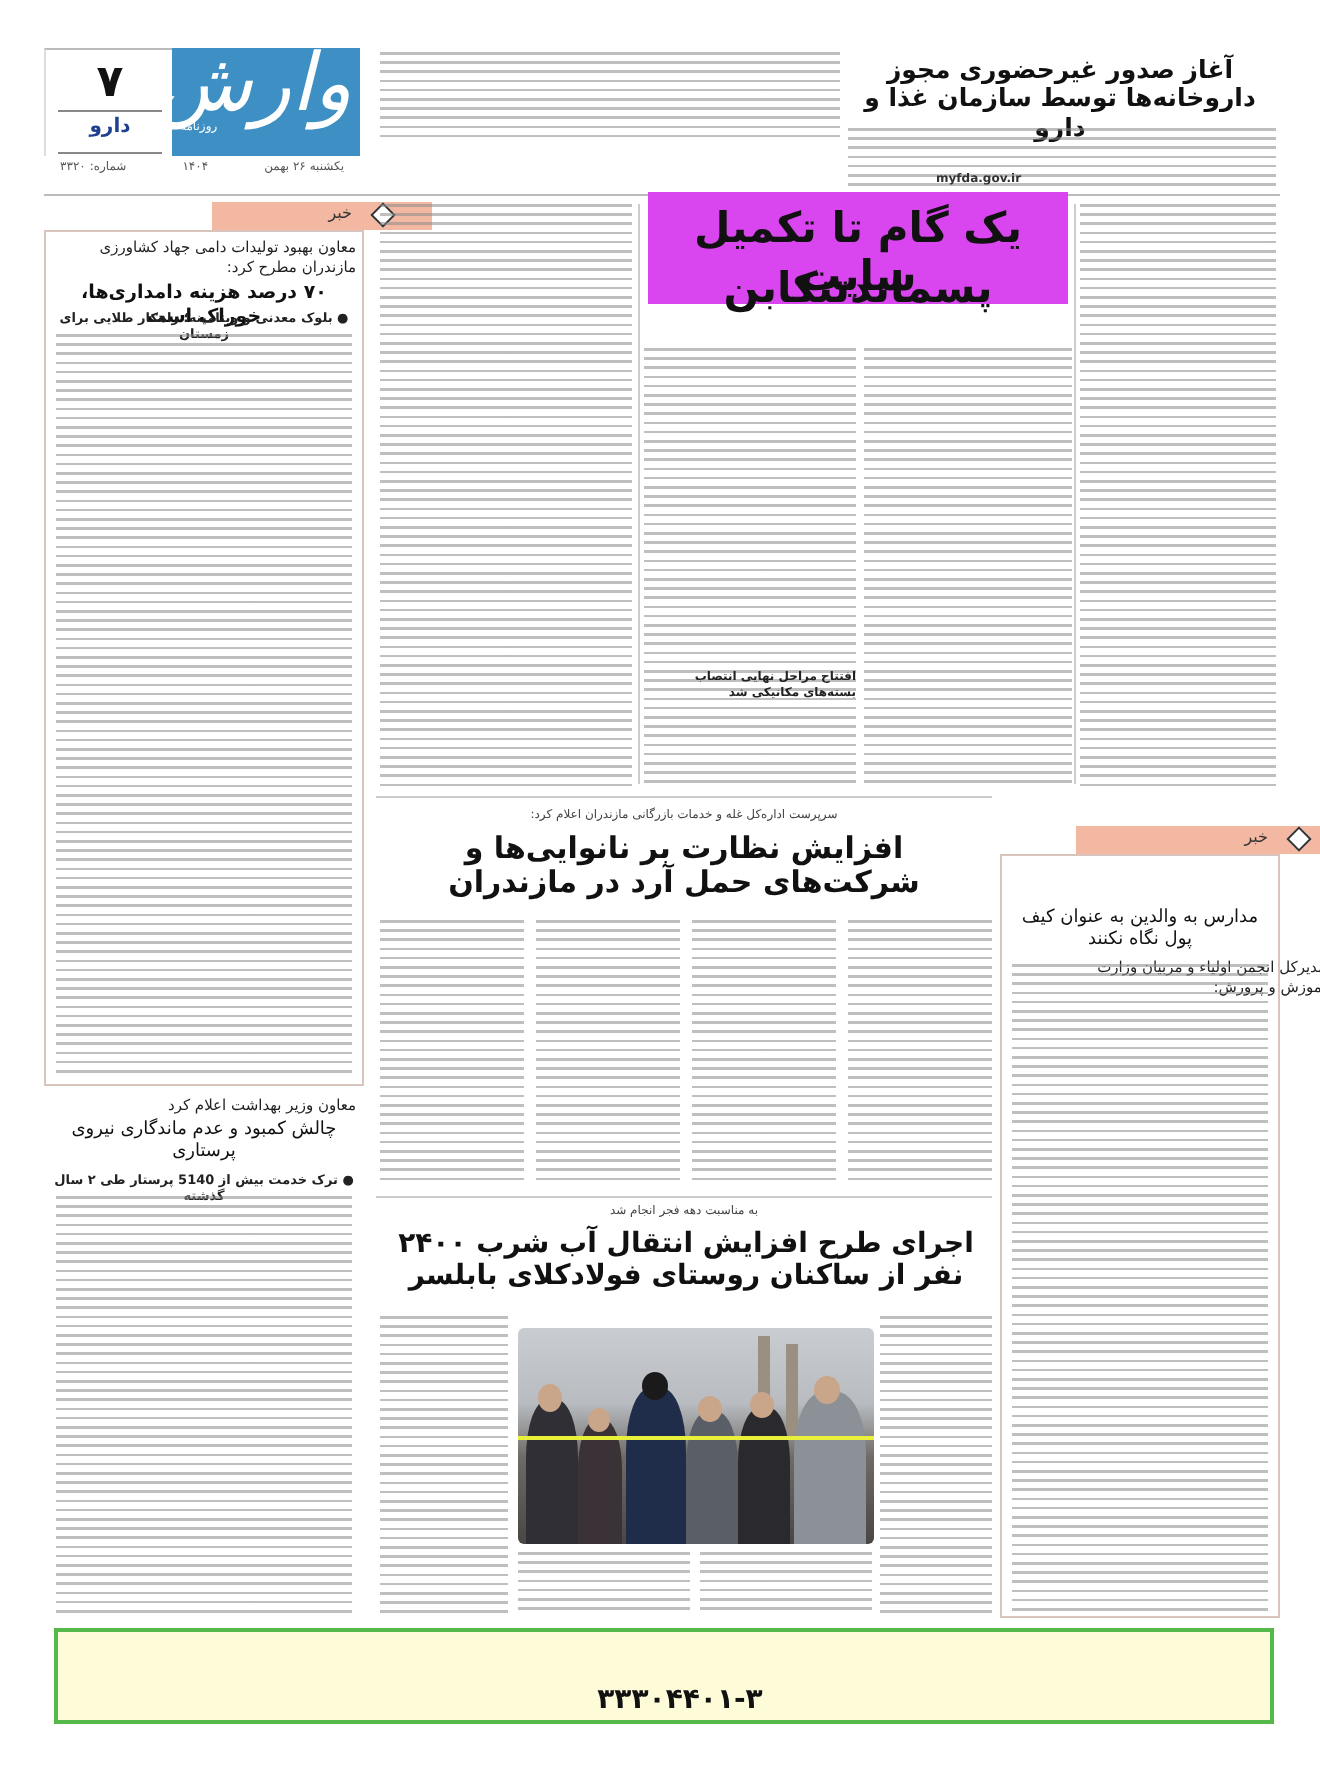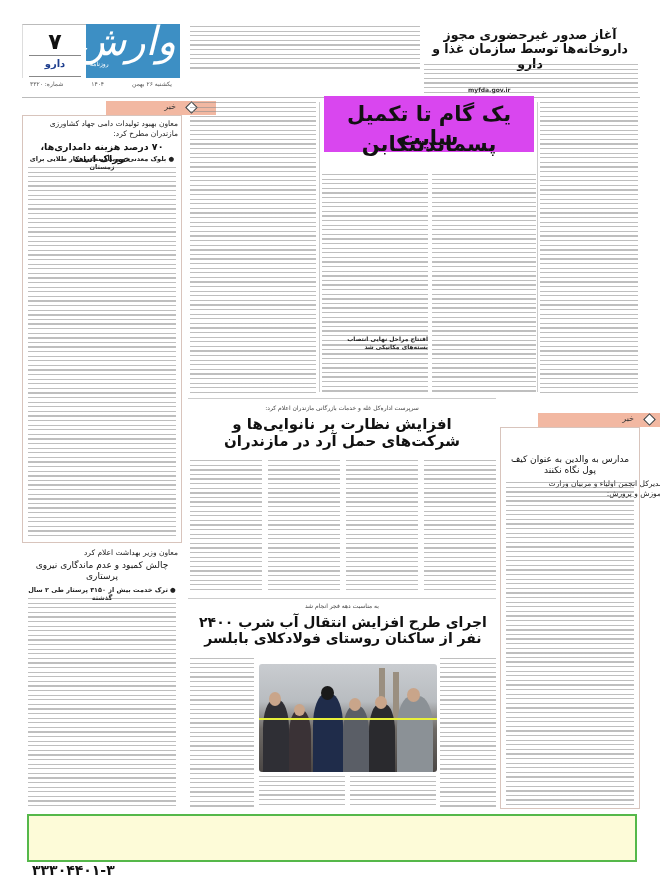--- a/index.html
+++ b/index.html
@@ -37,21 +37,21 @@
   .ph-person { position: absolute; bottom: 0; border-radius: 40% 40% 0 0; }
   .ph-head { position: absolute; border-radius: 50%; background: #c9a58a; }
   .ph-ribbon { position: absolute; left: 0; top: 54px; width: 178px; height: 2px; background: #e8f03a; }
   
   .ad { position: absolute; left: 5px; top: 790px; width: 610px; height: 48px; background: #fdfbd8; border: 2px solid #55b84a; }
   .ad-line1 { position: absolute; right: 14px; top: 4px; left: 14px; direction: rtl; text-align: center; white-space: nowrap; }
   .ad-brand1 { font-size: 15px; font-weight: bold; color: #1e3f9e; }
   .ad-brand2 { font-size: 15px; font-weight: bold; color: #d4232f; margin-right: 4px; }
   .ad-slogan { font-size: 10px; color: #333; margin: 0 14px; }
   .ad-phone-label { font-size: 11px; font-weight: bold; color: #111; }
-  .ad-phone { position: absolute; left: 3px; right: 0; top: 26px; text-align: left; font-size: 14px; font-weight: bold; color: #111; letter-spacing: 3px; direction: ltr; margin-top: 20px; }
+  .ad-phone { position: absolute; left: 16px; right: 0; top: 26px; text-align: center; font-size: 14px; font-weight: bold; color: #111; letter-spacing: 3px; direction: ltr; }
 </style>
 </head>
 <body>
 
 <div class="page">
 
   <div class="masthead">
     <div class="mh-num-box">
       <div class="mh-num">۷</div>
       <div class="mh-line"></div>
@@ -82,21 +82,21 @@
     <span class="badge-diamond"></span>
   </div>
   <div class="boxed" style="left:0; top:91px; width:160px; height:428px;"></div>
   <div class="small-title" style="left:4px; top:95px; width:152px;">معاون بهبود تولیدات دامی جهاد کشاورزی مازندران مطرح کرد:</div>
   <div class="mid-title" style="left:4px; top:117px; width:152px;">۷۰ درصد هزینه دامداری‌ها، خوراک است</div>
   <div class="bullet" style="left:4px; top:131px; width:152px;">● بلوک معدنی و ویتامینه؛ راهکار طلایی برای زمستان</div>
   <div class="textlines" style="left:6px; top:143px; width:148px; height:372px;"></div>
 
   <div class="small-title" style="left:4px; top:524px; width:152px;">معاون وزیر بهداشت اعلام کرد</div>
   <div class="mid-title" style="left:8px; top:536px; width:144px; font-weight:normal; font-size:9px;">چالش کمبود و عدم ماندگاری نیروی پرستاری</div>
-  <div class="bullet" style="left:4px; top:562px; width:152px;">● ترک خدمت بیش از ۳۱۵۰ پرستار طی ۲ سال گذشته</div>
+  <div class="bullet" style="left:4px; top:562px; width:152px;">● ترک خدمت بیش از 5140 پرستار طی ۲ سال گذشته</div>
   <div class="textlines" style="left:6px; top:574px; width:148px; height:210px;"></div>
 
   <div class="textlines" style="left:168px; top:78px; width:126px; height:292px;"></div>
   <div class="col-rule" style="left:297px; top:78px; height:290px;"></div>
 
   <div class="yellow">
     <div class="headline" style="left:0; top:6px; width:210px; font-size:21px;">یک گام تا تکمیل سایت</div>
     <div class="headline" style="left:0; top:36px; width:210px; font-size:21px;">پسماندتنکابن</div>
   </div>
   <div class="textlines" style="left:300px; top:150px; width:106px; height:220px;"></div>

